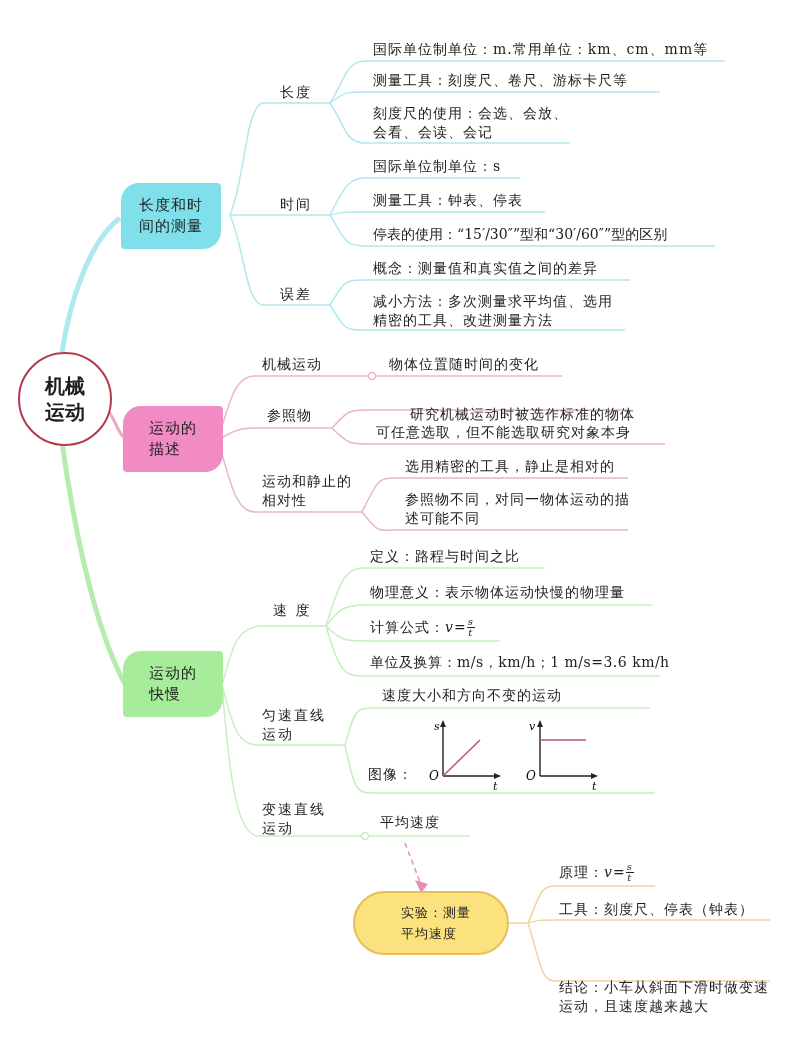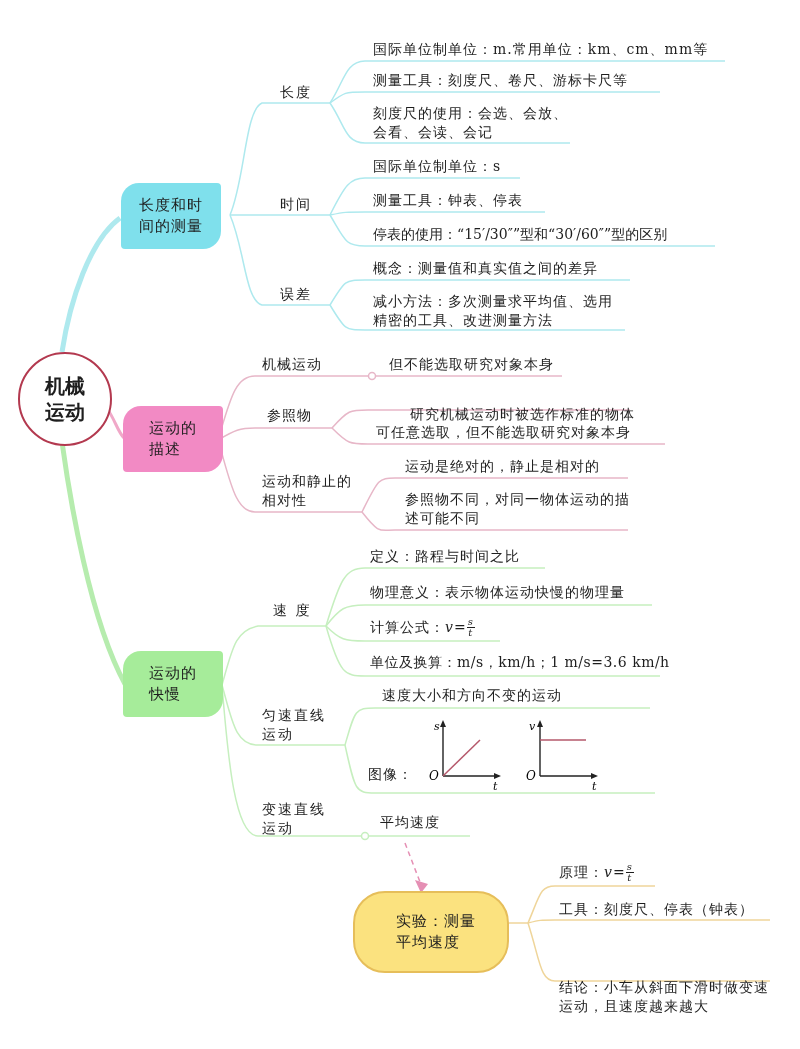--- a/index.html
+++ b/index.html
@@ -11,23 +11,23 @@
   .sub { position:absolute; font-size:14px; line-height:19px; letter-spacing:2px; }
   .root { position:absolute; left:18px; top:352px; width:90px; height:90px; border-radius:50%;
           border:2px solid #b3394f; background:#fff; display:flex; align-items:center; justify-content:center;
           font-family:"DejaVu Sans","Liberation Sans",sans-serif; font-weight:bold; font-size:20px; line-height:26px; text-align:center; }
   .branch { position:absolute; width:100px; height:66px; border-radius:18px 4px 18px 4px;
             display:flex; align-items:center; justify-content:center; text-align:left;
             font-size:15px; line-height:21px; letter-spacing:1px; padding:0 0; box-sizing:border-box; }
   .b-cyan { background:#7fe0ec; }
   .b-pink { background:#f28ac4; }
   .b-green { background:#a6ec9a; }
-  .exp { position:absolute; left:353px; top:891px; width:156px; height:82px; border-radius:32px;
+  .exp { position:absolute; left:353px; top:891px; width:156px; height:64px; border-radius:32px;
          background:#fbe27f; border:2px solid #e6be5a; display:flex; align-items:center; justify-content:center;
-         font-size:15px; line-height:21px; letter-spacing:1px; box-sizing:border-box; padding-left:10px; }
+         font-size:13px; line-height:21px; letter-spacing:1px; box-sizing:border-box; padding-left:10px; }
   .frac { display:inline-flex; flex-direction:column; align-items:center; vertical-align:middle; font-style:italic; font-size:10px; line-height:10px; }
   .frac .num { border-bottom:1px solid #1e1e1e; padding:0 1px; }
   .it { font-style:italic; }
   .graph { position:absolute; }
   .graph svg { display:block; }
 </style>
 </head>
 <body>
 
 <svg id="lines" viewBox="0 0 800 1049">
@@ -121,24 +121,24 @@
 <div class="branch b-pink" style="left:123px;top:406px;">
   <div>
     <div>运动的</div>
     <div>描述</div>
   </div>
 </div>
 <div class="sub" style="left:262px;top:355px;letter-spacing:1px;">机械运动</div>
 <div class="sub" style="left:267px;top:406px;letter-spacing:1px;">参照物</div>
 <div class="sub" style="left:262px;top:472px;width:90px;letter-spacing:1px;">运动和静止的相对性</div>
 
-<div class="t" style="left:389px;top:355px;">但不能选取研究对象本身</div>
+<div class="t" style="left:389px;top:355px;">物体位置随时间的变化</div>
 <div class="t" style="left:376px;top:405px;margin-left:34px;">研究机械运动时被选作标准的物体</div>
 <div class="t" style="left:376px;top:423px;">可任意选取，但不能选取研究对象本身</div>
-<div class="t" style="left:405px;top:457px;">运动是绝对的，静止是相对的</div>
+<div class="t" style="left:405px;top:457px;">选用精密的工具，静止是相对的</div>
 <div class="t two" style="left:405px;top:490px;width:225px;">参照物不同，对同一物体运动的描述可能不同</div>
 
 <div class="branch b-green" style="left:123px;top:651px;">
   <div>
     <div>运动的</div>
     <div>快慢</div>
   </div>
 </div>
 <div class="sub" style="left:273px;top:601px;">速 度</div>
 <div class="sub" style="left:262px;top:706px;width:66px;">匀速直线运动</div>

